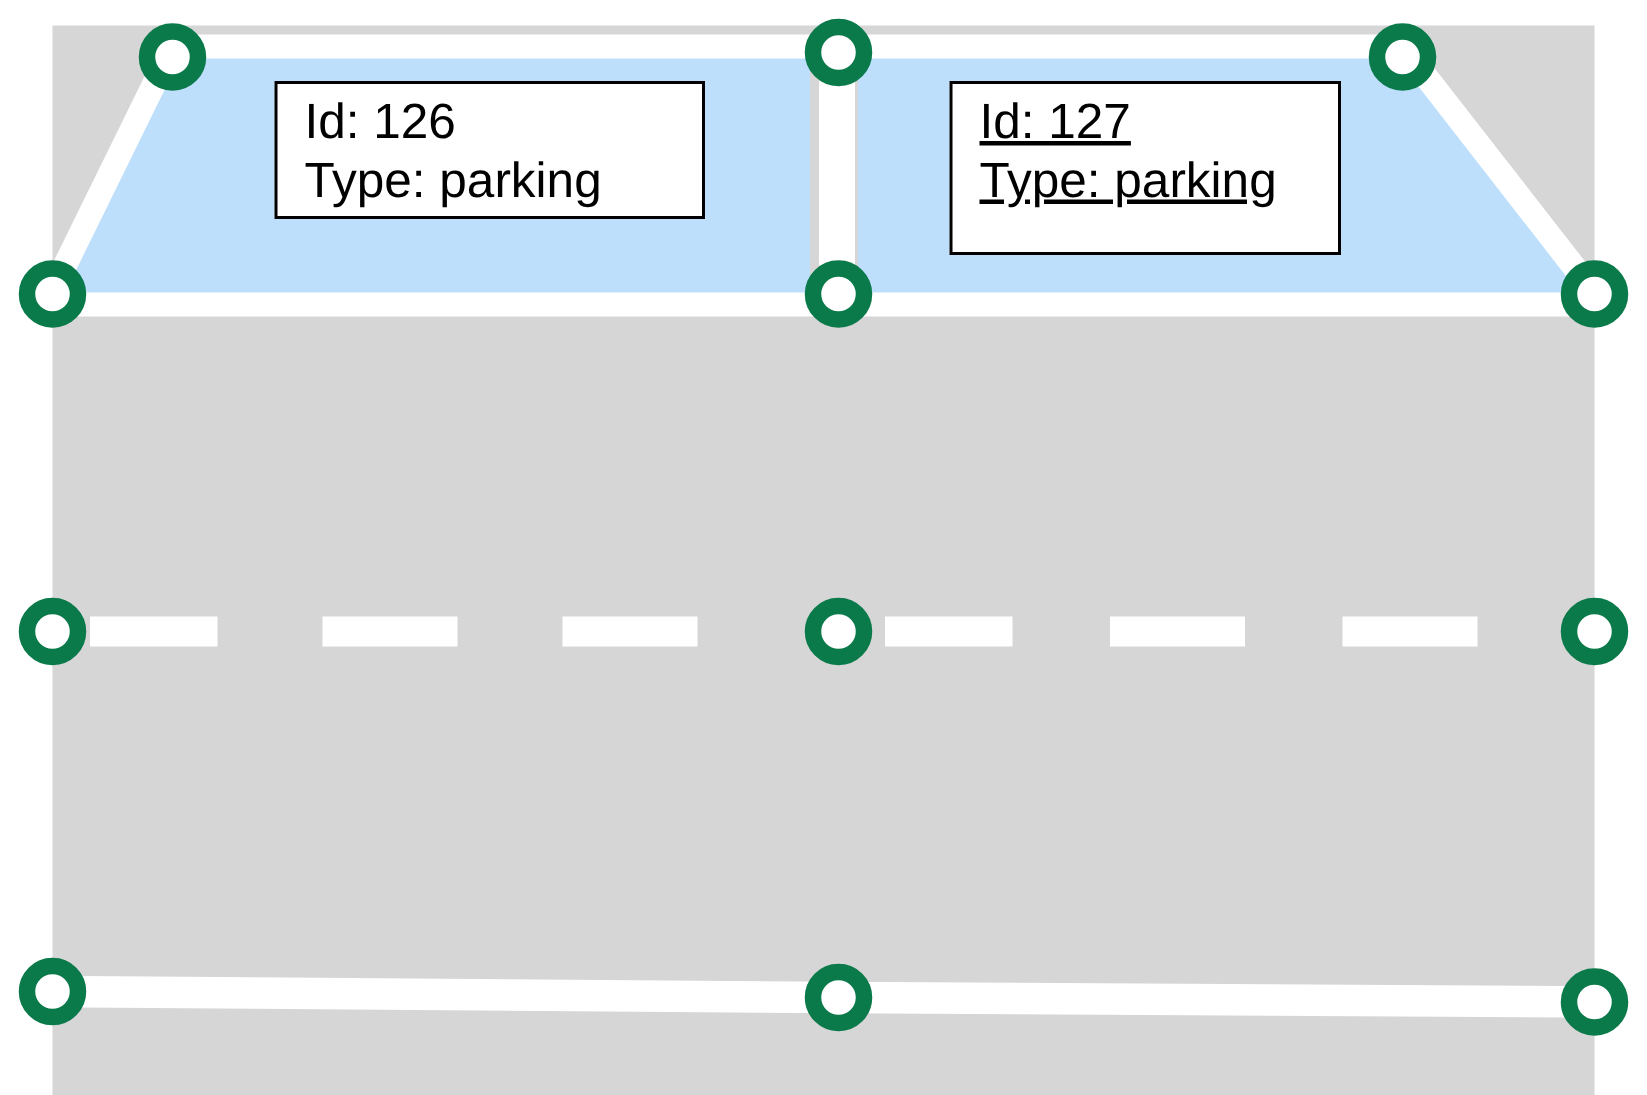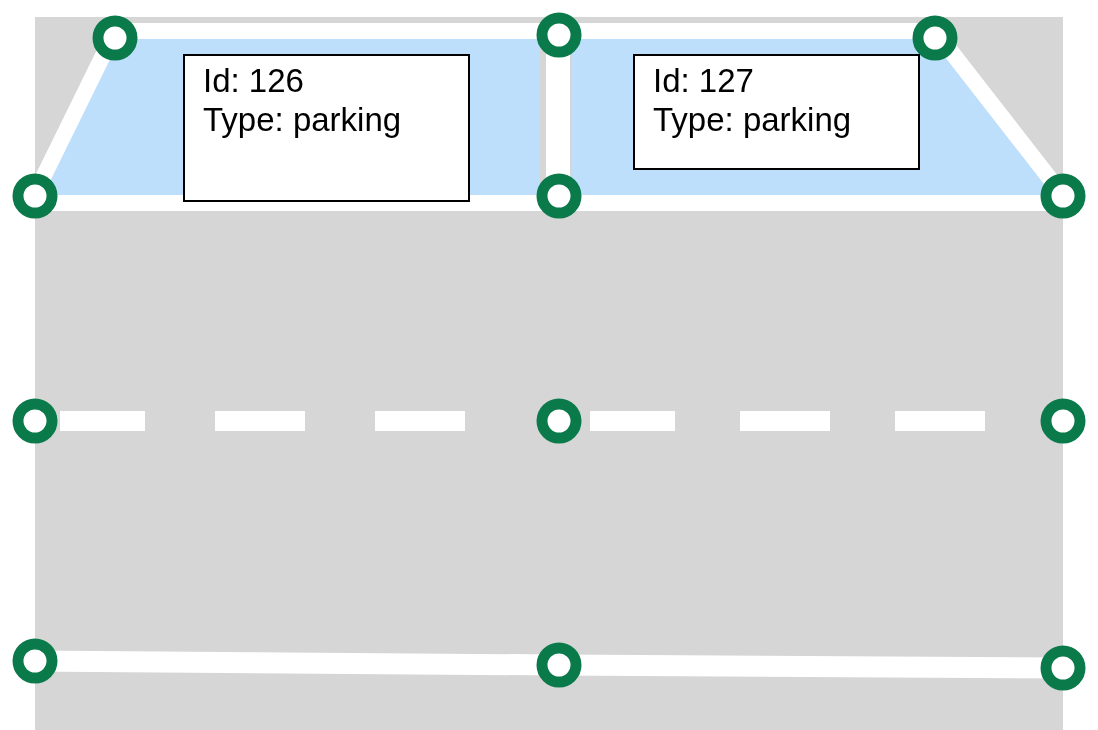--- a/index.html
+++ b/index.html
@@ -82,23 +82,23 @@
       <circle cx="1063" cy="196" r="17" fill="#ffffff" stroke="#0b7a4b" stroke-width="11"></circle>
       <circle cx="35" cy="421" r="17" fill="#ffffff" stroke="#0b7a4b" stroke-width="11"></circle>
       <circle cx="559" cy="421" r="17" fill="#ffffff" stroke="#0b7a4b" stroke-width="11"></circle>
       <circle cx="1063" cy="421" r="17" fill="#ffffff" stroke="#0b7a4b" stroke-width="11"></circle>
       <circle cx="35" cy="661" r="17" fill="#ffffff" stroke="#0b7a4b" stroke-width="11"></circle>
       <circle cx="559" cy="665" r="17" fill="#ffffff" stroke="#0b7a4b" stroke-width="11"></circle>
       <circle cx="1063" cy="668" r="17" fill="#ffffff" stroke="#0b7a4b" stroke-width="11"></circle>
     </g>
   </svg>
 
-  <div class="label-box" style="left:183px; top:54px; width:287px; height:148px;">
+  <div class="label-box" style="left:183px; top:54px; width:287px; height:92px;">
     <span class="label-line">Id: 126</span>
     <span class="label-line">Type: parking</span>
   </div>
 
-  <div class="label-box" style="left:633px; top:54px; width:287px; height:116px;">
+  <div class="label-box" style="left:633px; top:54px; width:261px; height:116px;text-decoration:underline;">
     <span class="label-line">Id: 127</span>
     <span class="label-line">Type: parking</span>
   </div>
 
 </div>
 
 </body></html>

